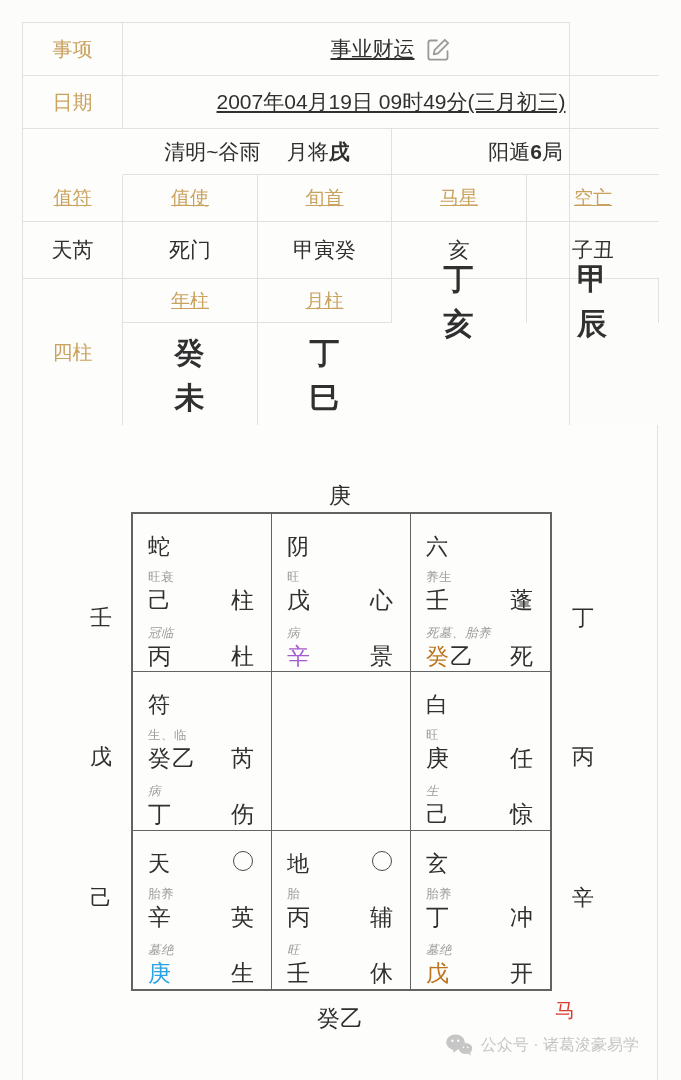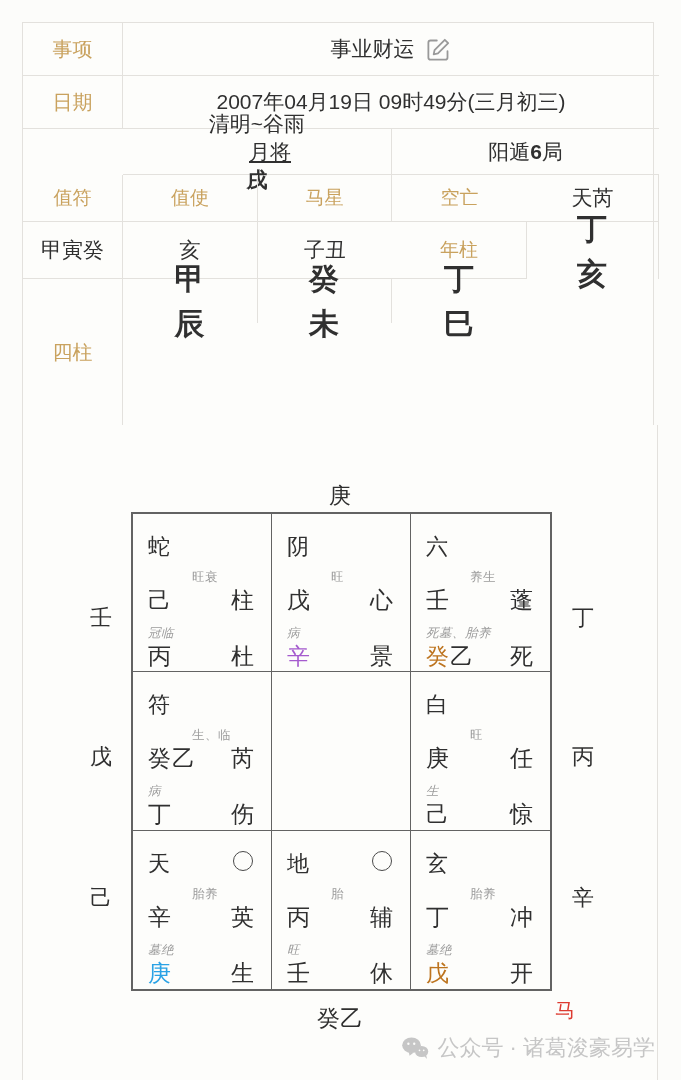--- a/index.html
+++ b/index.html
@@ -6,42 +6,42 @@
   html,body { width:681px; height:1080px; }
   body {
     position:relative;
     background:#fcfcfa;
     font-family:"Liberation Sans", sans-serif;
     color:#303030;
     overflow:hidden;
   }
   
   .info-table {
-    position:absolute; left:22px; top:22px; width:632px;
+    position:absolute; left:22px; top:22px; width:548px;
     display:grid;
     grid-template-columns:100px 135px 134px 135px 132px;
     grid-template-rows:53px 53px 46px 47px 57px 44px 103px;
     border:1px solid #e3e1dd;
     background:#fdfdfb;
   }
   .cell {
     display:flex; align-items:center; justify-content:center;
     border-right:1px solid #e3e1dd; border-bottom:1px solid #e3e1dd;
     font-size:21px;
   }
   .cell.lastcol { border-right:none; }
   .cell.nb { border-bottom:none; }
   .lbl { color:#c9a25e; font-size:20px; }
-  .hdr { color:#c9a25e; font-size:19px; }
-  .span4 { grid-column:2 / span 4; }
-  .span2a { grid-column:2 / span 2;flex-direction:column; }
+  .hdr { color:#c9a25e; font-size:19px;text-decoration:underline; }
+  .span4 { grid-column:2 / span 4;text-decoration:underline; }
+  .span2a { grid-column:2 / span 2; }
   .span2b { grid-column:4 / span 2; }
   .rowspan2 { grid-row:6 / span 2; }
   .bold { font-weight:bold; }
-  .gap-left { margin-left:26px;text-decoration:underline; }
+  .gap-left { margin-left:26px; }
   .edit-icon { margin-left:10px; display:inline-flex; cursor:pointer; }
   .pillar-val {
     font-size:30px; font-weight:bold; line-height:45px;
     text-align:center; letter-spacing:1px;
   }
   
   .chart-section {
     position:absolute; left:22px; top:425px; width:636px; height:655px;
     border-left:1px solid #e3e1dd; border-right:1px solid #e3e1dd;
     background:#fdfdfb;
@@ -58,31 +58,31 @@
     display:grid; grid-template-columns:1fr 1fr 1fr; grid-template-rows:1fr 1fr 1fr;
     border:2px solid #636363; background:#fdfdfb;
   }
   .gcell { position:relative; border-right:1.5px solid #636363; border-bottom:1.5px solid #636363; }
   .gcell:nth-child(3n) { border-right:none; }
   .gcell:nth-child(n+7) { border-bottom:none; }
   .god   { position:absolute; left:15px; top:18px; font-size:22px; }
   .void-circle { position:absolute; right:18px; top:20px; width:20px; height:20px;
                  border:1.6px solid #4a4a4a; border-radius:50%; }
   .sml   { position:absolute; left:15px; font-size:12.5px; color:#9b9b9b; letter-spacing:0.5px; }
-  .sml.l1 { top:55px;margin-left:44px; }
+  .sml.l1 { top:55px; }
   .sml.l2 { top:111px;font-style:italic; }
   .srow  { position:absolute; left:15px; right:17px; display:flex; justify-content:space-between; font-size:23px; }
   .srow.r1 { top:71px; }
   .srow.r2 { top:127px; }
   .stems span { letter-spacing:1px; }
   
   .watermark {
-    position:absolute; right:2px; top:608px;
+    position:absolute; right:18px; top:608px;
     display:flex; align-items:center; gap:8px;
-    color:#c6c6c6; font-size:22px;
+    color:#c6c6c6; font-size:16px;
   }
 </style>
 </head>
 <body>
 
 <div class="info-table">
 
   <div class="cell lbl">事项</div>
   <div class="cell span4 lastcol">
     <span>事业财运</span>
@@ -103,30 +103,33 @@
     <span class="bold">戌</span>
   </div>
   <div class="cell span2b lastcol">
     <span>阳遁</span>
     <span class="bold">6</span>
     <span>局</span>
   </div>
 
   <div class="cell hdr">值符</div>
   <div class="cell hdr">值使</div>
+  <div class="cell hdr">旬首</div>
   <div class="cell hdr">马星</div>
   <div class="cell hdr lastcol">空亡</div>
 
   <div class="cell">天芮</div>
+  <div class="cell">死门</div>
   <div class="cell">甲寅癸</div>
   <div class="cell">亥</div>
   <div class="cell lastcol">子丑</div>
 
   <div class="cell lbl rowspan2 nb">四柱</div>
   <div class="cell hdr">年柱</div>
+  <div class="cell hdr">月柱</div>
   <div class="cell nb">
     <div class="pillar-val">
         <div>丁</div>
         <div>亥</div>
       </div>
   </div>
   <div class="cell nb">
     <div class="pillar-val">
         <div>甲</div>
         <div>辰</div>

